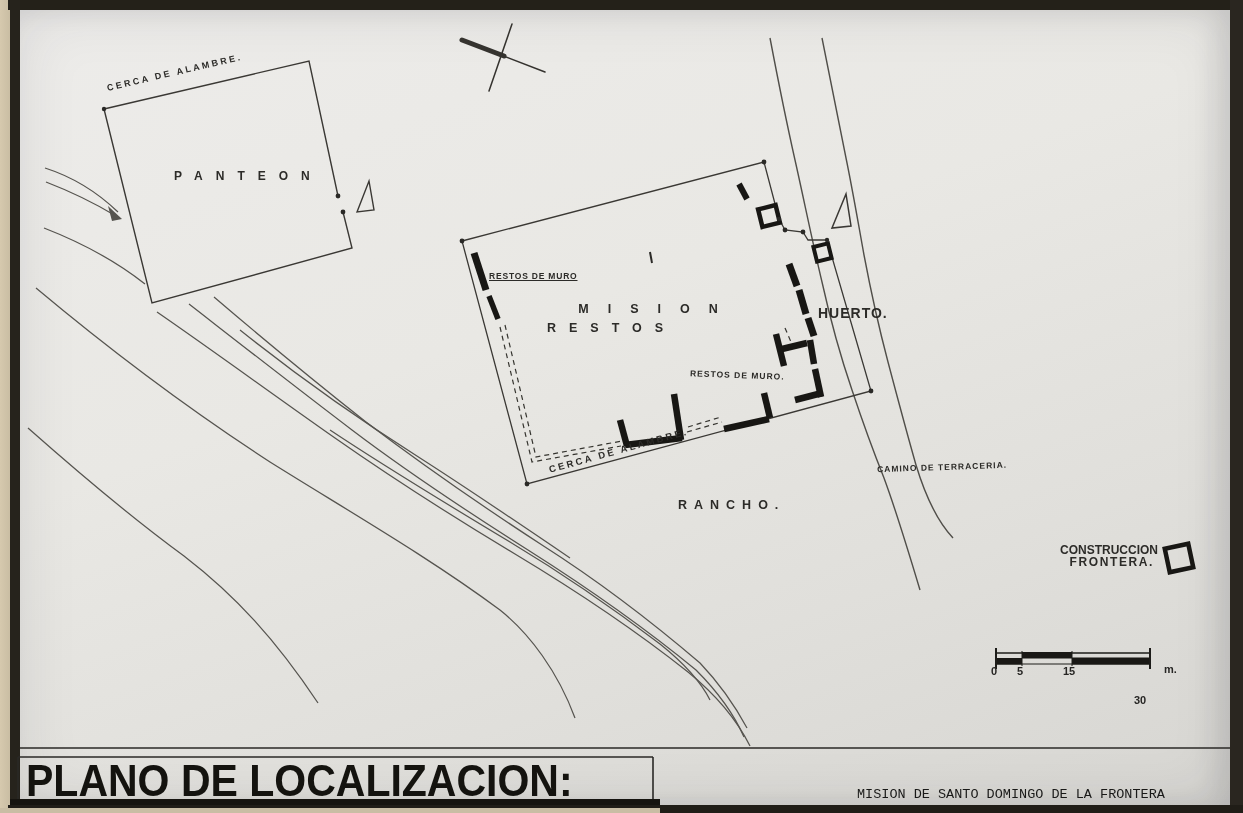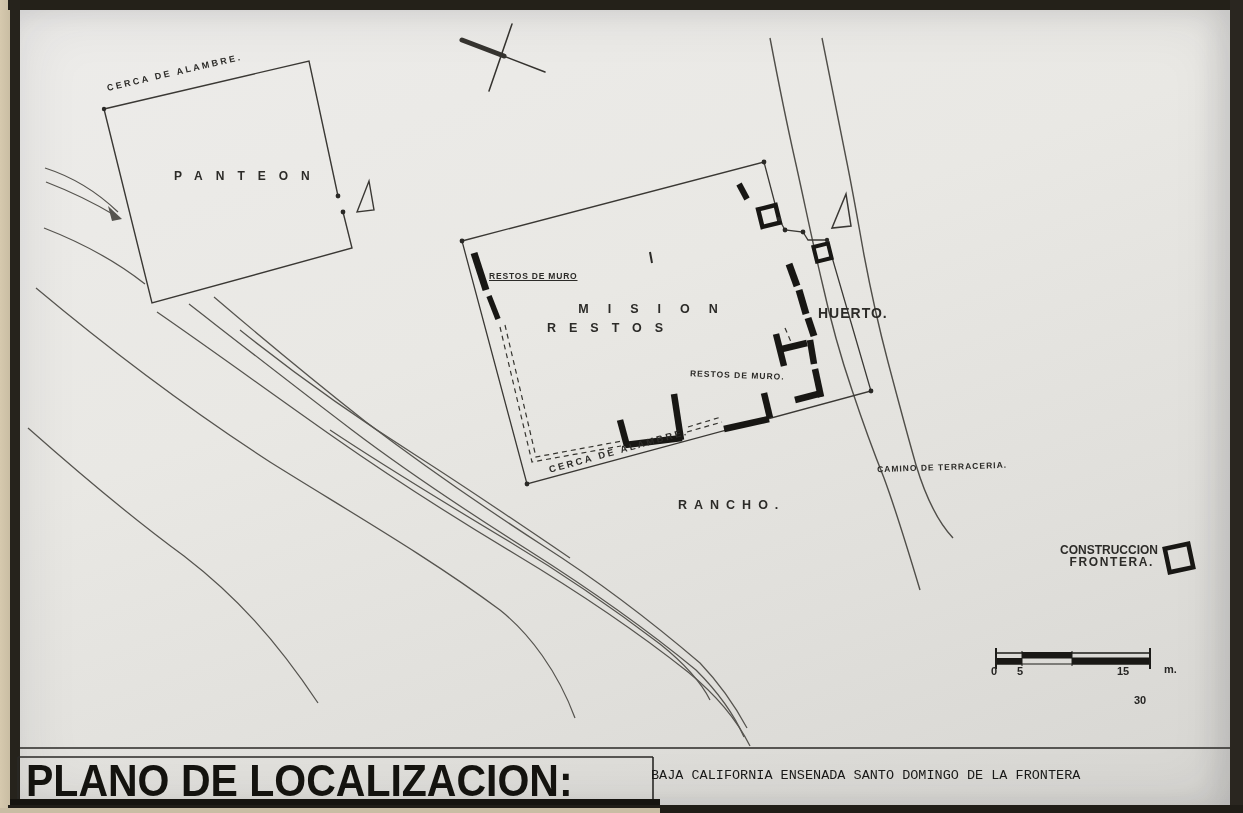--- a/index.html
+++ b/index.html
@@ -186,22 +186,22 @@
   <div class="lbl lbl-rancho">RANCHO.</div>
   <div class="lbl lbl-camino">CAMINO DE TERRACERIA.</div>
 
   <div class="lbl legend-text">
     <div>CONSTRUCCION</div>
     <div class="l2">FRONTERA.</div>
   </div>
 
   <div class="scale-num" style="left:991px;top:665px">0</div>
   <div class="scale-num" style="left:1017px;top:665px">5</div>
-  <div class="scale-num" style="left:1117px;top:665px">15</div>
+  <div class="scale-num" style="left:1063px;top:665px">15</div>
   <div class="scale-num" style="left:1134px;top:694px">30</div>
   <div class="scale-num" style="left:1164px;top:663px">m.</div>
 
   <div class="title-main">PLANO DE LOCALIZACION:</div>
-  <div class="loc-line loc1">BAJA CALIFORNIA  ENSENADA  SANTO DOMINGO DE LA FRONTERA</div>
+  <div class="loc-line loc2">MISION DE SANTO DOMINGO DE LA FRONTERA</div>
 
   <div class="frame-bottom"></div>
   <div class="page-edge-bottom"></div>
 </div>
 
 </body></html>

